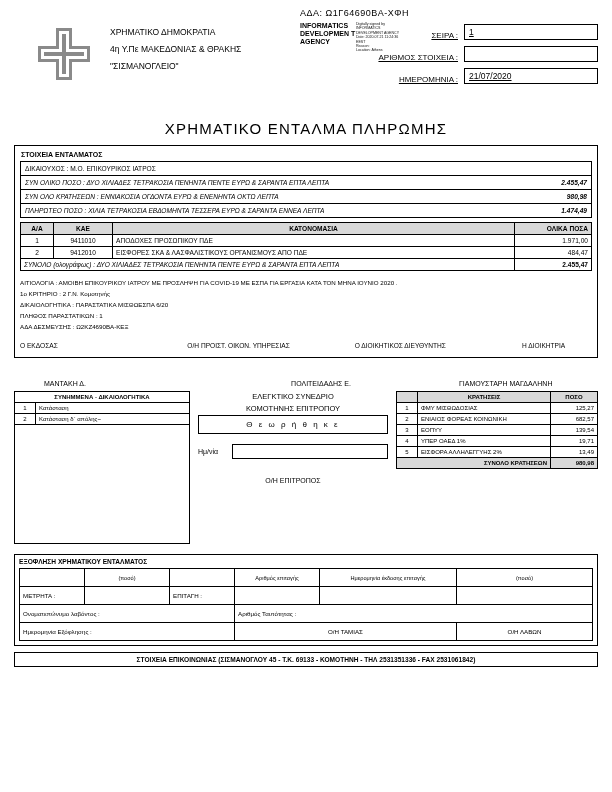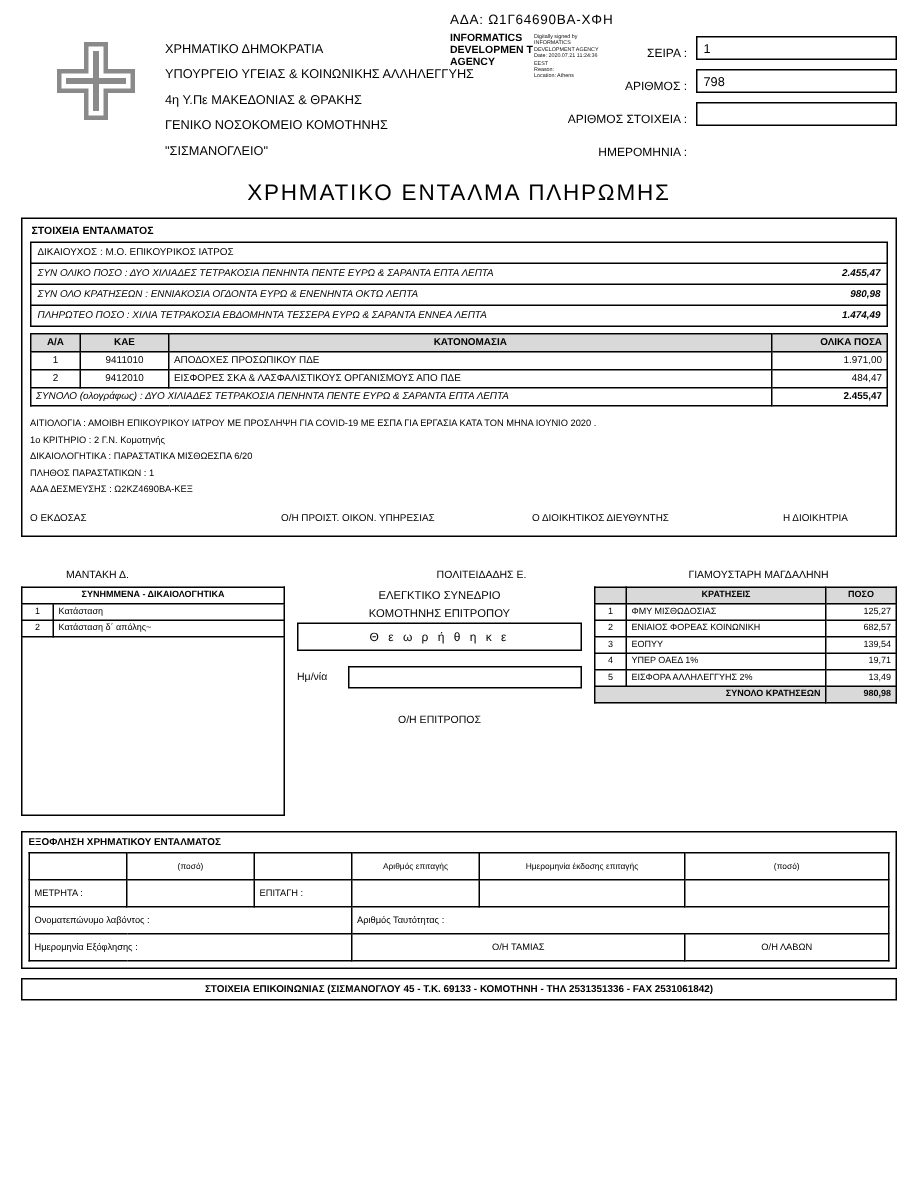--- a/index.html
+++ b/index.html
@@ -79,20 +79,21 @@
     top: 0px;
     width: 250px;
     font-size: 8px;
     font-family: "Liberation Sans", sans-serif;
   }
   .meta-row {
     display: flex;
     align-items: flex-end;
     height: 18px;
     margin-bottom: 4px;
+    text-decoration: underline;
   }
   .meta-label {
     width: 110px;
     text-align: right;
     padding-right: 6px;
     white-space: nowrap;
   }
   .meta-val {
     flex: 1;
     border: 1px solid #000;
@@ -270,52 +271,47 @@
         <rect x="20" y="2" width="16" height="52" fill="#8a8a8a"></rect>
         <rect x="5" y="23" width="46" height="10" fill="#ffffff"></rect>
         <rect x="23" y="5" width="10" height="46" fill="#ffffff"></rect>
         <rect x="8" y="26" width="40" height="4" fill="#8a8a8a"></rect>
         <rect x="26" y="8" width="4" height="40" fill="#8a8a8a"></rect>
       </svg>
     </div>
 
     <div class="org">
       <div>ΧΡΗΜΑΤΙΚΟ ΔΗΜΟΚΡΑΤΙΑ</div>
-      <div>ΥΠΟΥΡΓΕΙΟ ΥΓΕΙΑΣ &amp; ΚΟΙΝΩΝΙΚΗΣ ΑΛΛΗΛΕΓΓΥΗΣ</div>
       <div>4η Υ.Πε ΜΑΚΕΔΟΝΙΑΣ &amp; ΘΡΑΚΗΣ</div>
-      <div>ΓΕΝΙΚΟ ΝΟΣΟΚΟΜΕΙΟ ΚΟΜΟΤΗΝΗΣ</div>
       <div>"ΣΙΣΜΑΝΟΓΛΕΙΟ"</div>
     </div>
 
     <div class="infodev">INFORMATICS DEVELOPMEN T AGENCY</div>
     <div class="sig">
       <div>Digitally signed by</div>
       <div>INFORMATICS</div>
       <div>DEVELOPMENT AGENCY</div>
       <div>Date: 2020.07.21 11:24:36</div>
       <div>EEST</div>
       <div>Reason:</div>
       <div>Location: Athens</div>
     </div>
 
     <div class="meta">
       <div class="meta-row">
         <div class="meta-label">ΣΕΙΡΑ :</div>
         <div class="meta-val">1</div>
       </div>
       <div class="meta-row">
-        <div class="meta-label">ΑΡΙΘΜΟΣ :</div>
-        <div class="meta-val">798</div>
-      </div>
-      <div class="meta-row">
         <div class="meta-label">ΑΡΙΘΜΟΣ ΣΤΟΙΧΕΙΑ :</div>
         <div class="meta-val"></div>
       </div>
       <div class="meta-row">
         <div class="meta-label">ΗΜΕΡΟΜΗΝΙΑ :</div>
+        <div class="meta-val">21/07/2020</div>
       </div>
     </div>
   </div>
 
   <div class="doc-title">ΧΡΗΜΑΤΙΚΟ ΕΝΤΑΛΜΑ ΠΛΗΡΩΜΗΣ</div>
 
   <div class="mainbox">
     <div class="sec-title">ΣΤΟΙΧΕΙΑ ΕΝΤΑΛΜΑΤΟΣ</div>
 
     <div class="row-line first">

